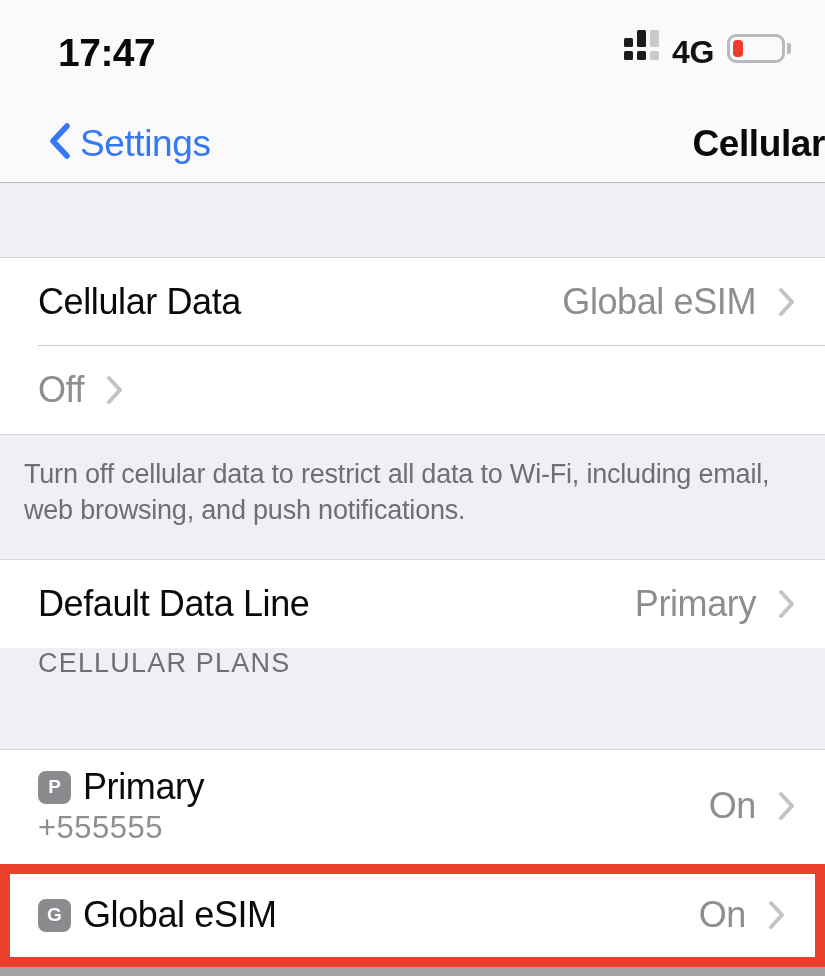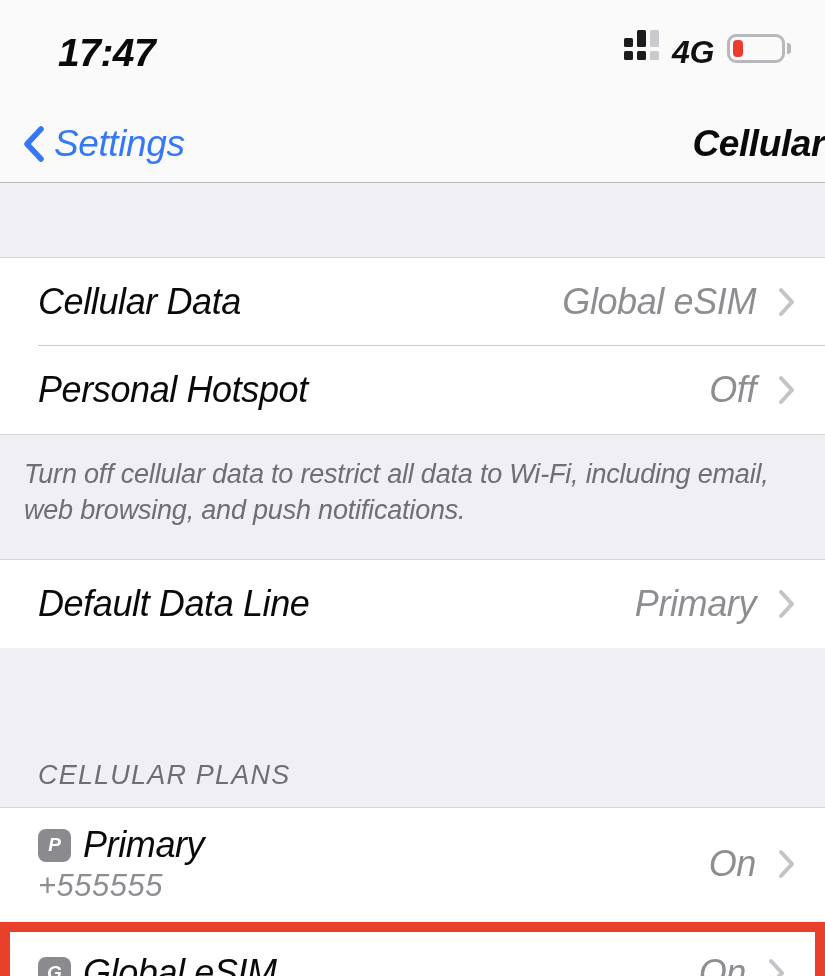--- a/index.html
+++ b/index.html
@@ -3,21 +3,21 @@
 <meta charset="utf-8">
 <style>
   * { margin:0; padding:0; box-sizing:border-box; }
   html, body {
     width:825px; height:976px;
     font-family:"Liberation Sans", sans-serif;
     background:#ffffff;
     overflow:hidden;
     -webkit-font-smoothing:antialiased;
   }
-  .phone { position:relative; width:825px; height:976px; background:#a3a3a3;font-style:italic; }
+  .phone { position:relative; width:825px; height:976px; background:#a3a3a3; }
 
   
   .statusbar {
     position:relative; height:105px; background:#fafafb;
     display:flex; align-items:center; justify-content:space-between;
     padding:0 34px 0 58px;
   }
   .status-time { font-size:39px; font-weight:700; color:#0a0a0a; letter-spacing:-0.5px; line-height:1; }
   .status-right { display:flex; align-items:flex-start; gap:13px; }
 
@@ -39,22 +39,22 @@
   .batt-fill { height:100%; background:#ee3b2f; border-radius:4px; }
   .batt-cap { width:4px; height:11px; background:#b9b9bd; border-radius:0 3px 3px 0; }
 
   
   .navbar {
     position:relative; height:78px; background:#fafafb;
     display:flex; align-items:center;
     border-bottom:1px solid #b8b8bd;
   }
   .nav-back {
-    display:flex; align-items:center; gap:10px;
-    padding-left:22px; cursor:pointer;
+    display:flex; align-items:flex-start; gap:10px;
+    cursor:pointer;margin-left:48px;
   }
   .chev-back { width:22px; height:36px; flex:none; }
   .nav-back-label { font-size:37px; color:#3478f6; letter-spacing:-0.4px; }
   .nav-title {
     position:absolute; left:0; right:0; text-align:right;
     font-size:37px; font-weight:700; color:#0a0a0a; letter-spacing:-0.4px;
     pointer-events:none;
   }
 
   
@@ -72,21 +72,21 @@
   .chev-fwd { width:17px; height:30px; flex:none; }
 
   .footnote {
     background:#efeff4; border-top:1px solid #d5d5da; border-bottom:1px solid #d5d5da;
     padding:22px 42px 30px 24px;
     font-size:27px; line-height:1.33; color:#6e6e73; letter-spacing:-0.2px;
   }
 
   .section-head {
     background:#efeff4; border-bottom:1px solid #d5d5da;
-    height:160px; display:flex; align-items:flex-end; padding:0 0 16px 38px;
+    height:102px; display:flex; padding:0 0 16px 38px;
   }
   .section-head span {
     font-size:27px; color:#6e6e73; letter-spacing:1.2px;
   }
 
   
   .plan-row {
     position:relative; display:flex; align-items:center;
     padding:0 30px 0 38px; height:113px; background:#fff; cursor:pointer;
   }
@@ -156,21 +156,20 @@
   <div class="group">
     <div class="row">
       <span class="row-title">Cellular Data</span>
       <span class="row-value">Global eSIM</span>
       <svg class="chev-fwd" viewBox="0 0 17 30">
         <path d="M3 3 L14 15 L3 27" fill="none" stroke="#c3c3c8" stroke-width="4" stroke-linecap="round" stroke-linejoin="round"></path>
       </svg>
       <div class="row-sep"></div>
     </div>
     <div class="row">
-      <span class="row-title">Personal Hotspot</span>
       <span class="row-value">Off</span>
       <svg class="chev-fwd" viewBox="0 0 17 30">
         <path d="M3 3 L14 15 L3 27" fill="none" stroke="#c3c3c8" stroke-width="4" stroke-linecap="round" stroke-linejoin="round"></path>
       </svg>
     </div>
   </div>
 
   <div class="footnote">Turn off cellular data to restrict all data to Wi-Fi, including email, web browsing, and push notifications.</div>
 
   <div class="group">

